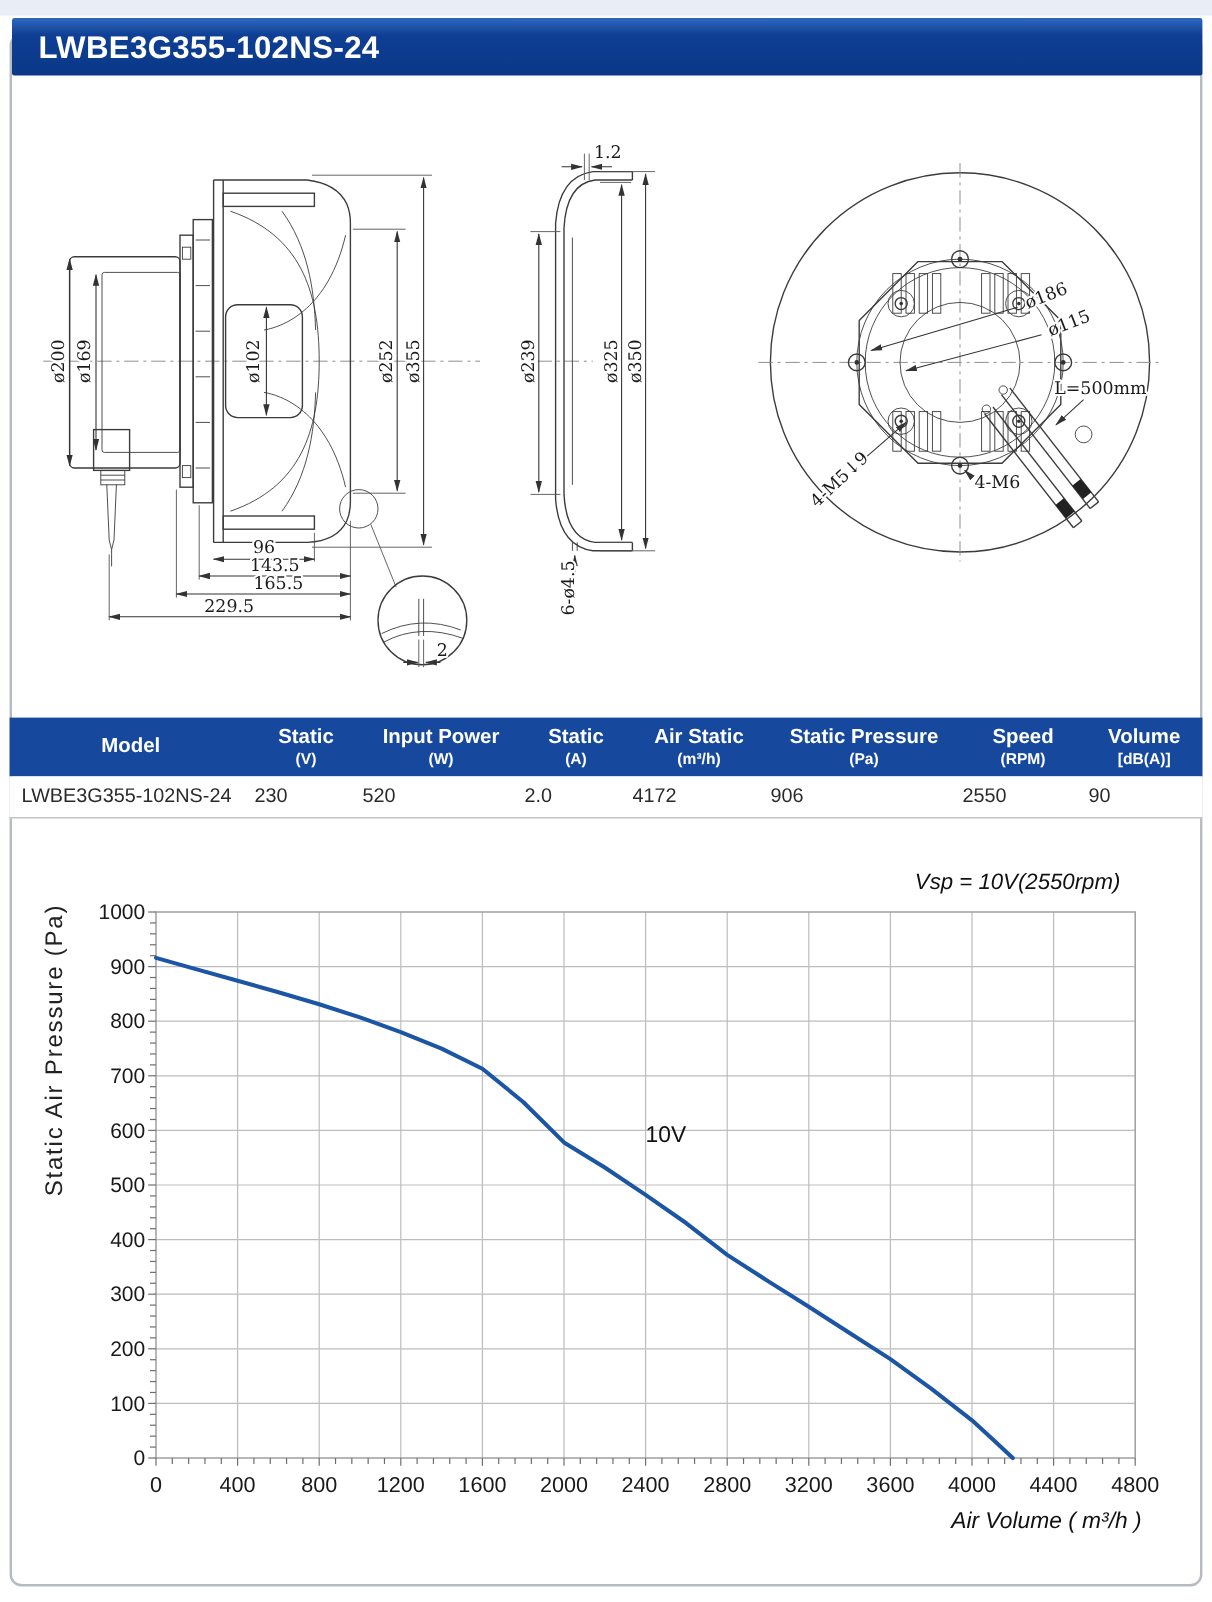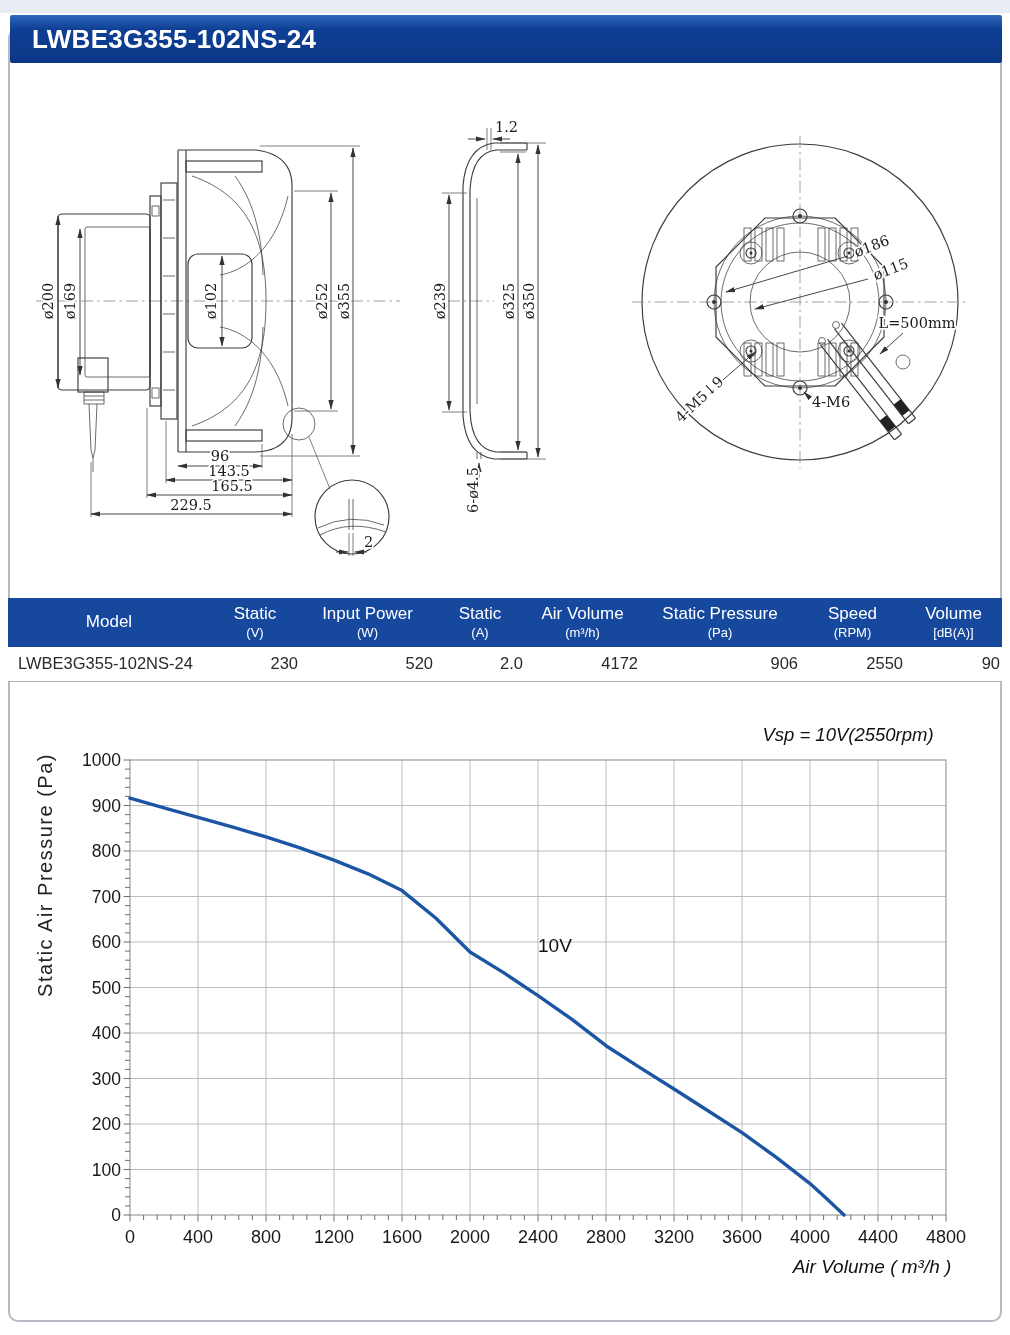--- a/index.html
+++ b/index.html
@@ -32,27 +32,27 @@
   .dim{
     font-family:"DejaVu Serif",serif;font-size:14.5px;fill:#1b1b1b;
     paint-order:stroke;stroke:#ffffff;stroke-width:3.5px;stroke-linejoin:round;
   }
   
   .spec-table{
     position:absolute;left:8px;top:598px;width:994px;
     border-collapse:collapse;table-layout:fixed;
   }
   .spec-table thead th{
-    background:var(--c-th,#16499e);color:#fff;font-weight:normal;
+    background:var(--c-th,#16499e);color:#fff;font-weight:bold;
     padding:6px 2px 7px;vertical-align:middle;
   }
   .spec-table th .main{display:block;font-size:17px;line-height:20px;}
   .spec-table th .unit{display:block;font-size:13px;line-height:15px;margin-top:1px;}
   .spec-table tbody td{
-    font-size:16.5px;color:#2a2a2a;text-align:right;background:#fff;
+    font-size:16.5px;color:#2a2a2a;text-align:left;background:#fff;
     padding:7px 2px 8px;border-bottom:1px solid #b5b5b5;
   }
   .spec-table tbody td.model{text-align:left;padding-left:10px;}
   
   #chart-svg{position:absolute;left:0;top:690px;}
   .grid{stroke:#bdbdbd;stroke-width:1;}
   .pborder{fill:none;stroke:#9b9b9b;stroke-width:1.2;}
   .tick{stroke:#6e6e6e;stroke-width:1;}
   .xtickl{font-size:18px;fill:#191919;text-anchor:middle;}
   .ytickl{font-size:17.5px;fill:#191919;text-anchor:end;}
@@ -303,21 +303,21 @@
         </th>
       <th>
         <span class="main">Input Power</span>
         <span class="unit">(W)</span>
         </th>
       <th>
         <span class="main">Static</span>
         <span class="unit">(A)</span>
         </th>
       <th>
-        <span class="main">Air Volume</span>
+        <span class="main">Air Static</span>
         <span class="unit">(m³/h)</span>
         </th>
       <th>
         <span class="main">Static Pressure</span>
         <span class="unit">(Pa)</span>
         </th>
       <th>
         <span class="main">Speed</span>
         <span class="unit">(RPM)</span>
         </th>

